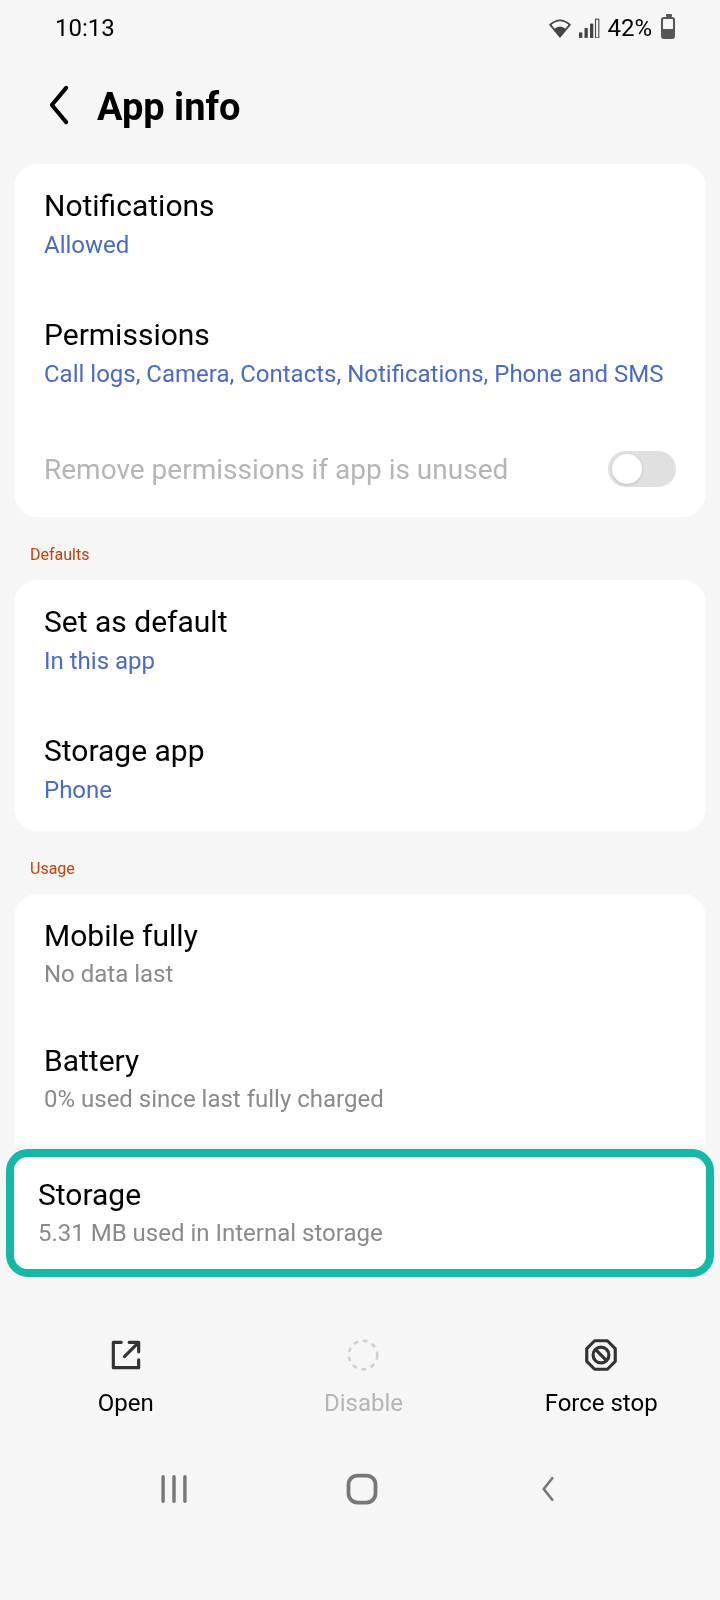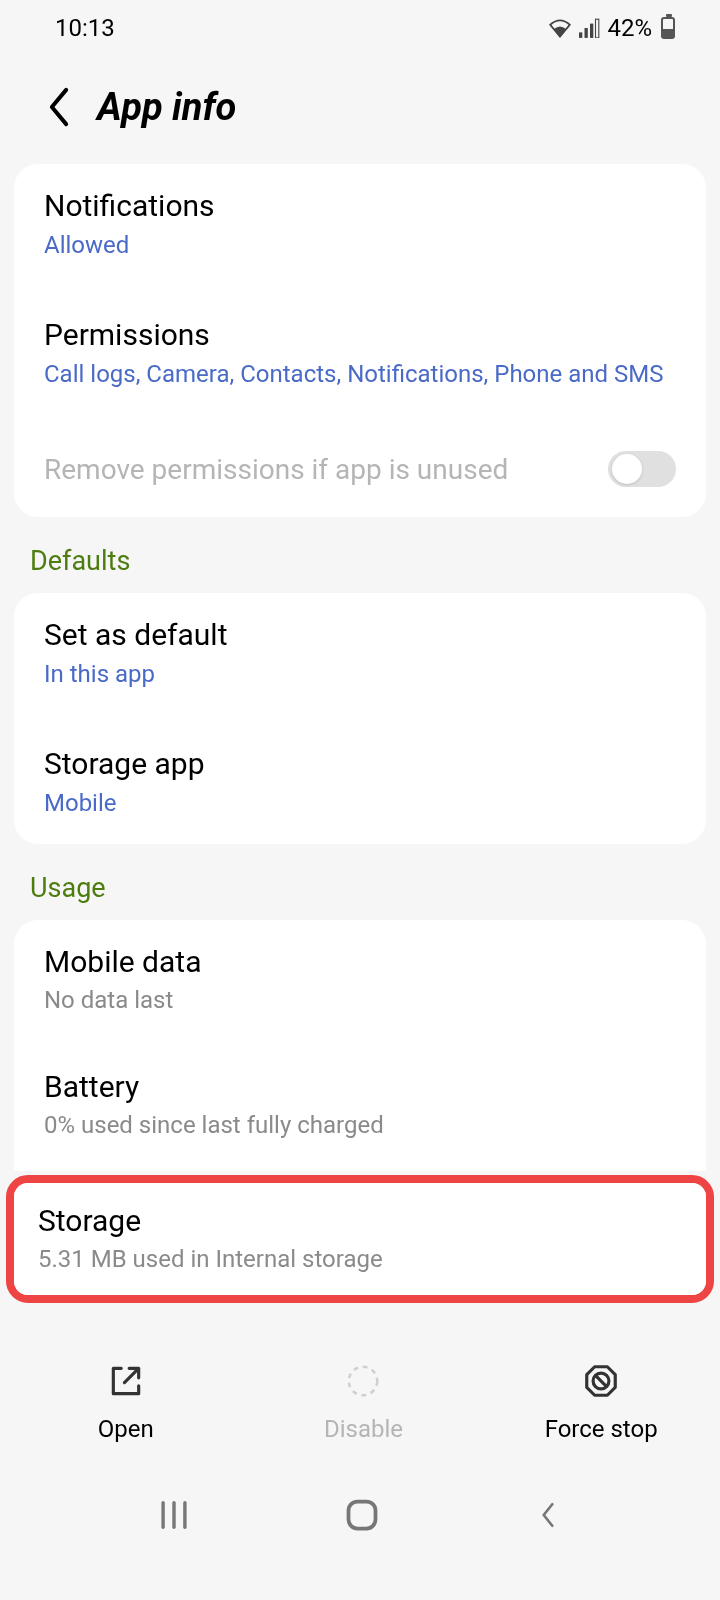--- a/index.html
+++ b/index.html
@@ -3,38 +3,38 @@
   <meta charset="utf-8">
   <style>
     * { margin: 0; padding: 0; box-sizing: border-box; font-family: -apple-system, BlinkMacSystemFont, 'Segoe UI', Roboto, sans-serif; }
     body { width: 720px; height: 1600px; background: #f6f6f6; overflow: hidden; position: relative; }
     
     .status-bar { display: flex; justify-content: space-between; align-items: center; padding: 12px 45px 12px 55px; font-size: 24px; color: #000; height: 55px; }
     .status-right { display: flex; align-items: center; gap: 6px; }
     .status-right svg { display: block; }
     .battery-text { font-size: 24px; }
     
-    .header { display: flex; align-items: center; gap: 24px; padding: 30px 45px 35px 45px; font-style: italic; }
+    .header { display: flex; align-items: flex-start; gap: 24px; padding: 30px 45px 35px 45px; }
     .back-chevron svg { display: block; }
     .page-title { font-size: 38px; font-weight: 700; color: #000; }
     
     .card { background: #fff; border-radius: 24px; margin: 0 14px; }
-    .section-header { font-size: 27px; color: #4d7c0f; padding: 28px 30px 16px 30px; }
+    .section-header { font-size: 16px; color: #c2410c; padding: 28px 30px 16px 30px; }
     
     .list-item { padding: 24px 30px; }
     .item-title { font-size: 30px; color: #000; margin-bottom: 6px; }
     .item-sub-link { font-size: 24px; color: #4a6ac8; line-height: 1.4; }
     .item-sub-gray { font-size: 24px; color: #8a8a8a; line-height: 1.3; }
     
     .toggle-row { display: flex; align-items: center; justify-content: space-between; padding: 24px 30px 30px 30px; }
     .toggle-label { font-size: 28px; color: #b5b5b5; }
     .switch { width: 68px; height: 36px; background: #e0e0e0; border-radius: 18px; position: relative; }
     .switch-knob { width: 30px; height: 30px; background: #fff; border-radius: 50%; position: absolute; top: 3px; left: 4px; box-shadow: 0 1px 3px rgba(0,0,0,0.15); }
     
-    .highlight-box { border: 8px solid #ef4444; border-radius: 22px; margin: 4px 6px 4px 6px; }
+    .highlight-box { border: 8px solid #14b8a6; border-radius: 22px; margin: 4px 6px 4px 6px; }
     
     .bottom-actions { display: flex; justify-content: space-around; padding: 30px 0 28px 0; margin-top: 28px; margin-left: 7px; }
     .action { display: flex; flex-direction: column; align-items: center; gap: 14px; width: 33%; }
     .action-icon { height: 40px; display: flex; align-items: center; justify-content: center; }
     .action-label { font-size: 24px; color: #000; }
     .action.disabled .action-label { color: #b5b5b5; }
     .action.disabled svg { opacity: 0.35; }
     
     .nav-bar { display: flex; justify-content: space-around; align-items: center; padding: 26px 80px 20px 80px; }
     .nav-bar svg { display: block; }
@@ -93,28 +93,28 @@
 </div>
 
 <div class="section-header">Defaults</div>
 <div class="card">
   <div class="list-item">
     <div class="item-title">Set as default</div>
     <div class="item-sub-link">In this app</div>
   </div>
   <div class="list-item" style="padding-top:30px;">
     <div class="item-title">Storage app</div>
-    <div class="item-sub-link">Mobile</div>
+    <div class="item-sub-link">Phone</div>
   </div>
 </div>
 
 <div class="section-header">Usage</div>
 <div class="card" style="border-bottom-left-radius:0;border-bottom-right-radius:0;margin-bottom:0;padding-bottom:6px;">
   <div class="list-item">
-    <div class="item-title">Mobile data</div>
+    <div class="item-title">Mobile fully</div>
     <div class="item-sub-gray">No data last</div>
   </div>
   <div class="list-item" style="padding-top:28px;">
     <div class="item-title">Battery</div>
     <div class="item-sub-gray">0% used since last fully charged</div>
   </div>
 </div>
 
 <div class="highlight-box">
   <div style="background:#fff;border-radius:14px;">

